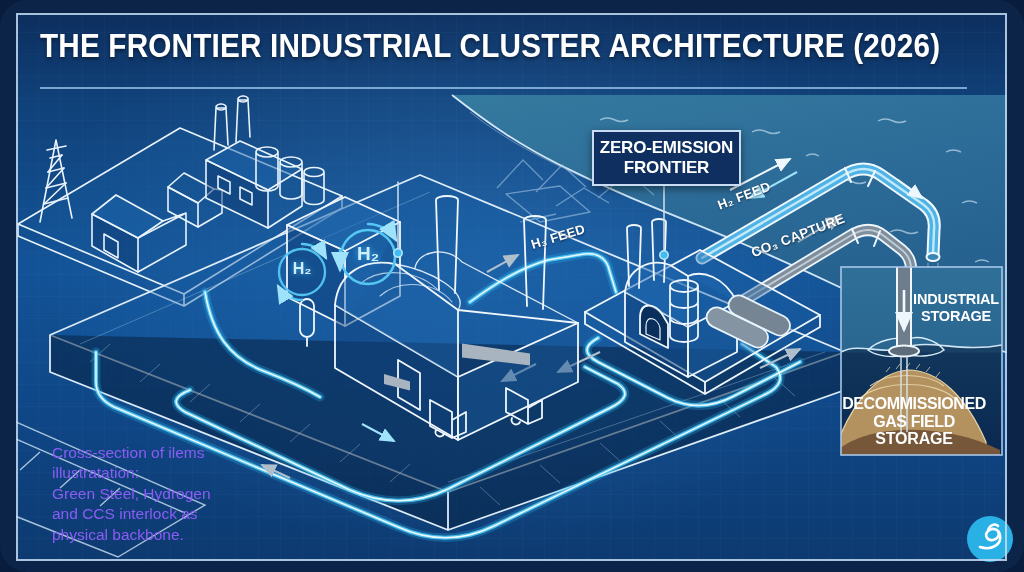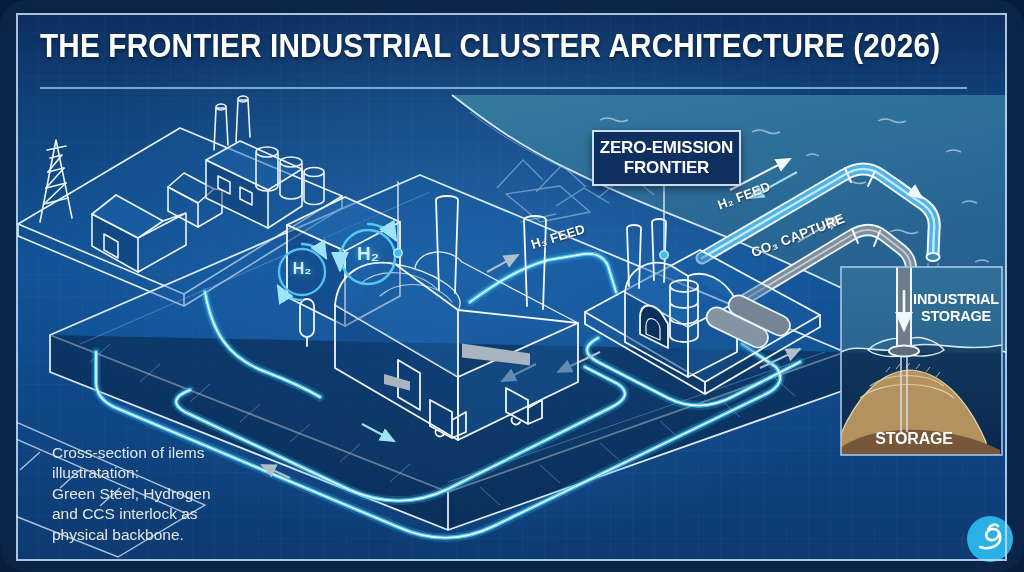--- a/index.html
+++ b/index.html
@@ -35,21 +35,21 @@
   .feed-mid{left:516px;top:229px;width:84px;transform:rotate(-17deg);}
   .feed-top{left:702px;top:188px;width:84px;transform:rotate(-21deg);}
   .co2{left:744px;top:228px;width:108px;transform:rotate(-21deg);font-size:13.5px;}
   .perm{left:908px;top:291px;width:96px;font-size:14.5px;font-weight:800;
     text-align:center;white-space:pre-line;line-height:1.18;letter-spacing:-.2px;}
   .gasfield{left:838px;top:395px;width:152px;font-size:16px;font-weight:800;
     text-align:center;white-space:pre-line;line-height:1.15;letter-spacing:-.4px;}
   .gasstore{left:838px;top:430px;width:152px;font-size:16px;font-weight:800;
     text-align:center;letter-spacing:-.2px;}
   .caption{left:52px;top:443px;width:232px;font-size:15.5px;line-height:1.32;
-    color:#e5e5e5;white-space:pre-line;font-weight:500;}
+    color:#8b5cf6;white-space:pre-line;font-weight:500;}
   .h2sym{font-weight:800;color:#cfeefd;text-align:center;
     text-shadow:0 0 6px rgba(70,200,250,.8);}
   .h2-left{left:284px;top:260px;width:36px;font-size:16px;}
   .h2-right{left:348px;top:243px;width:40px;font-size:19px;}
   .logo{position:absolute;left:966px;top:515px;width:48px;height:48px;z-index:5;}
 </style>
 </head>
 <body>
 
 <div class="stage">
@@ -321,20 +321,22 @@
 
   <div class="txt callout zero-emission">ZERO-EMISSION
 FRONTIER</div>
 
   <div class="txt pipe-label feed-mid">H₃ FEED</div>
   <div class="txt pipe-label feed-top">H₂ FEED</div>
   <div class="txt pipe-label co2">CO₃ CAPTURE</div>
 
   <div class="txt perm">INDUSTRIAL
 STORAGE</div>
+  <div class="txt gasfield">DECOMMISSIONED
+GAS FIELD</div>
   <div class="txt gasstore">STORAGE</div>
 
   <div class="txt caption">Cross-section of ilems
 illustratation:
 Green Steel, Hydrogen
 and CCS interlock as
 physical backbone.</div>
 
   <div class="txt h2sym h2-left">H₂</div>
   <div class="txt h2sym h2-right">H₂</div>

